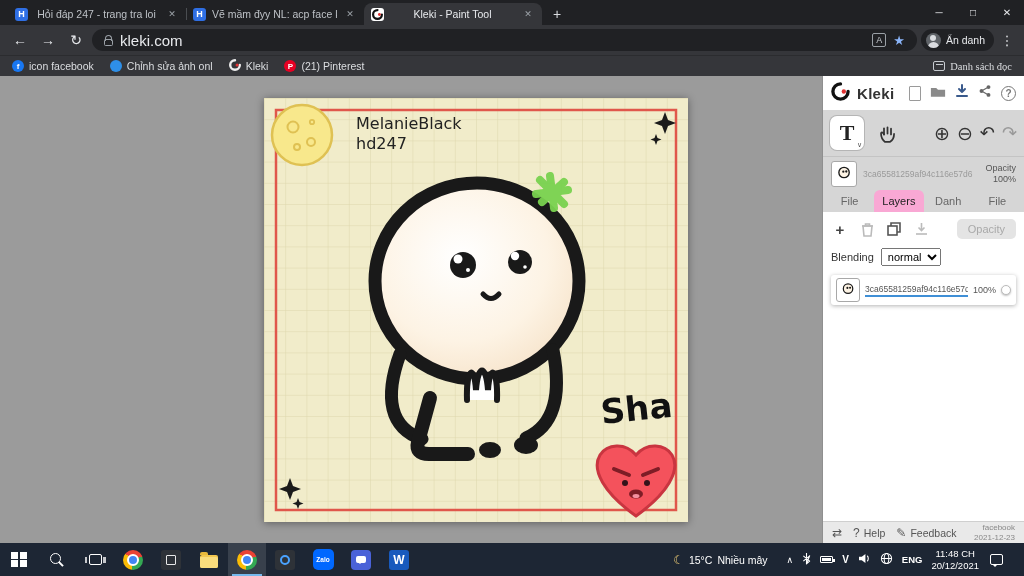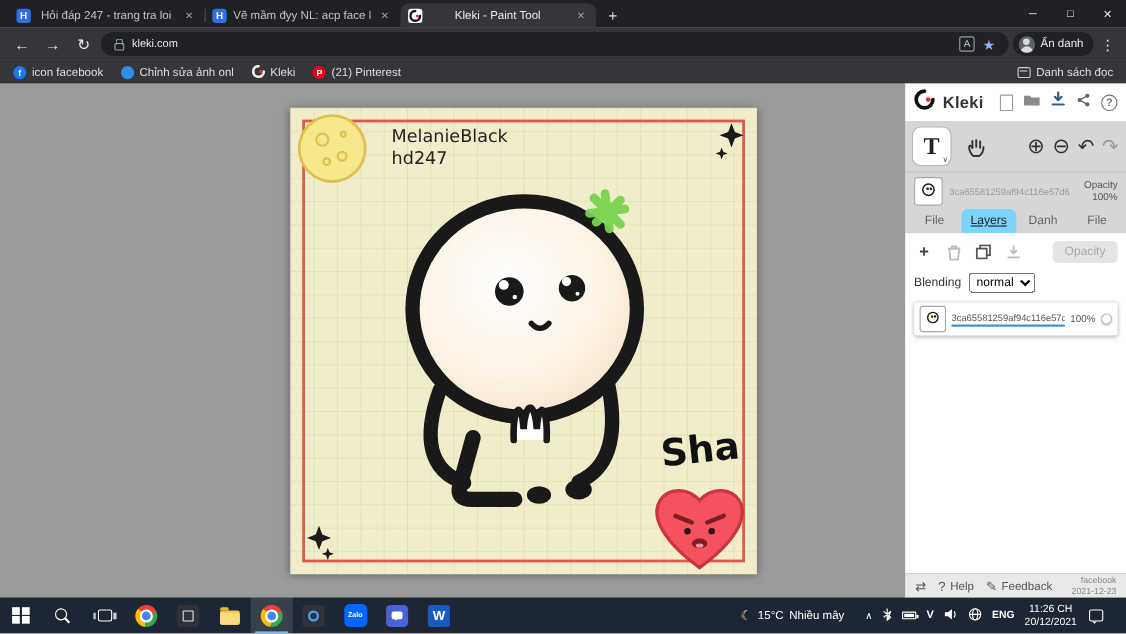--- a/index.html
+++ b/index.html
@@ -23,40 +23,40 @@
   .win-controls { margin-left:auto; display:flex; align-self:flex-start; height:25px; }
   .win-btn { width:34px; height:25px; display:flex; align-items:center; justify-content:center; color:#e8eaed; font-size:10px; }
 
   
   .toolbar { height:30px; background:#35363a; display:flex; align-items:center; gap:4px; padding:0 8px; }
   .nav-ico { width:24px; height:24px; display:flex; align-items:center; justify-content:center; color:#e8eaed; font-size:14px; border-radius:50%; }
   .url-pill { flex:1; height:22px; background:#202124; border-radius:11px; display:flex; align-items:center; gap:7px; padding:0 12px; }
   .lock { position:relative; width:9px; height:7px; border:1.4px solid #9aa0a6; border-radius:1.5px; margin-top:4px; flex:0 0 auto; }
   .lock::before { content:''; position:absolute; width:5px; height:5px; border:1.4px solid #9aa0a6; border-bottom:none;
                   border-radius:4px 4px 0 0; left:0.4px; top:-5px; }
-  .url-text { color:#e8eaed; font-size:10px; flex:1; }
+  .url-text { color:#e8eaed; font-size:15px; flex:1; }
   .translate-ico { width:14px; height:14px; border:1.2px solid #9aa0a6; border-radius:2px; color:#c7cbd0; font-size:9px;
                    display:flex; align-items:center; justify-content:center; }
   .star-ico { color:#8ab4f8; font-size:13px; }
   .avatar-chip { display:flex; align-items:center; gap:5px; background:#202124; border-radius:11px; height:22px; padding:0 9px 0 5px;
                  color:#e8eaed; font-size:10.5px; }
   .avatar-ico { width:15px; height:15px; border-radius:50%; background:#5f6368; position:relative; overflow:hidden; }
   .avatar-ico::before { content:''; position:absolute; width:6px; height:6px; border-radius:50%; background:#dadce0; left:4.5px; top:2px; }
   .avatar-ico::after { content:''; position:absolute; width:11px; height:7px; border-radius:6px 6px 0 0; background:#dadce0; left:2px; top:9px; }
   .menu-dots { color:#e8eaed; font-size:13px; width:18px; text-align:center; }
 
   
   .bookmarks { height:21px; background:#35363a; border-top:1px solid #2b2c2f; display:flex; align-items:center; gap:16px; padding:0 12px; }
   .bm-item { display:flex; align-items:center; gap:5px; color:#dcdee1; font-size:10.5px; }
   .bm-dot { width:12px; height:12px; border-radius:50%; color:#fff; font-size:8px; font-weight:bold;
             display:flex; align-items:center; justify-content:center; }
   .bm-facebook { background:#1877f2; }
   .bm-edit { background:#2e8fe8; }
   .bm-pinterest { background:#e60023; }
-  .bm-right { margin-left:auto; }
+  .bm-right { margin-left:auto;font-family:Liberation Serif, serif; }
   .rl-ico { width:12px; height:10px; border:1.3px solid #c7cbd0; border-radius:2px; position:relative; }
   .rl-ico::before { content:''; position:absolute; top:1.5px; left:1.5px; right:1.5px; height:1.5px; background:#c7cbd0; }
 
   
   .main { display:flex; height:467px; }
   .workspace { flex:1; position:relative; background:#9b9b9b; }
   .canvas-wrap { position:absolute; left:264px; top:22px; width:424px; height:424px; box-shadow:0 1px 8px rgba(0,0,0,.4); background:#f1ecca; }
 
   
   .panel { width:202px; display:flex; flex-direction:column; background:#d6d6d6; border-left:1px solid #8f8f8f; }
@@ -74,21 +74,21 @@
   .zoom-group { margin-left:auto; display:flex; align-items:center; gap:7px; }
   .zoom-g { font-size:19px; color:#333; }
   .undo-g { font-size:18px; color:#333; }
   .redo-g { font-size:18px; color:#999; }
   .p-layerinfo { height:34px; background:#d6d6d6; border-top:1px solid #c4c4c4; display:flex; align-items:center; gap:6px; padding:0 8px; }
   .mini-thumb { width:26px; height:26px; background:#fff; border:1px solid #a8a8a8; border-radius:3px; display:flex; align-items:center; justify-content:center; }
   .layer-id-top { flex:1; font-size:8.5px; color:#9a9a9a; white-space:nowrap; overflow:hidden; }
   .opacity-stack { text-align:right; font-size:9px; color:#555; line-height:1.2; }
   .p-tabs { height:22px; display:flex; background:#d6d6d6; padding:0 2px; }
   .p-tab { flex:1; display:flex; align-items:center; justify-content:center; font-size:11px; color:#666; border-radius:6px 6px 0 0; }
-  .p-tab.active { background:#7dd3fc; color:#222;text-decoration:underline; }
+  .p-tab.active { background:#f9a8d4; color:#222; }
   .p-body { flex:1; background:#fff; padding:7px 8px; display:flex; flex-direction:column; gap:9px; }
   .actions-row { display:flex; align-items:center; gap:9px; }
   .act-ico { width:18px; height:18px; display:flex; align-items:center; justify-content:center; color:#444; font-size:15px; font-weight:bold; }
   .rename-btn { margin-left:auto; background:#e4e4e4; color:#a9a9a9; font-size:11px; padding:4px 11px; border-radius:5px; }
   .blend-row { display:flex; align-items:center; gap:7px; font-size:11px; color:#333; }
   .blend-select { font-size:11px; font-family:"Liberation Sans", sans-serif; padding:1px 2px; }
   .layer-card { height:30px; background:#fff; border-radius:3px; box-shadow:0 1px 4px rgba(0,0,0,.3); display:flex; align-items:center; gap:5px; padding:2px 5px; }
   .layer-name { flex:1; font-size:8.5px; color:#555; border-bottom:2px solid #3f8fd6; white-space:nowrap; overflow:hidden; padding-bottom:1px; }
   .layer-pct { font-size:9px; color:#555; }
   .knob { width:10px; height:10px; border:1px solid #bbb; border-radius:50%; background:#fff; box-shadow:0 1px 2px rgba(0,0,0,.25); }
@@ -515,21 +515,21 @@
         <svg width="13" height="13" viewBox="0 0 14 14">
             <g fill="none" stroke="#fff" stroke-width="1.1">
               <circle cx="7" cy="7" r="5.5"></circle>
               <ellipse cx="7" cy="7" rx="2.5" ry="5.5"></ellipse>
               <path d="M1.5 7h11"></path>
             </g>
           </svg>
       </span>
       <span class="lang">ENG</span>
       <span class="clock">
-        <span>11:26 CH</span><br>
+        <span>11:48 CH</span><br>
         <span>20/12/2021</span>
       </span>
       <span class="notif"></span>
       <span class="show-desktop"></span>
     </div>
   </div>
 
 </div>
 
 </body></html>

